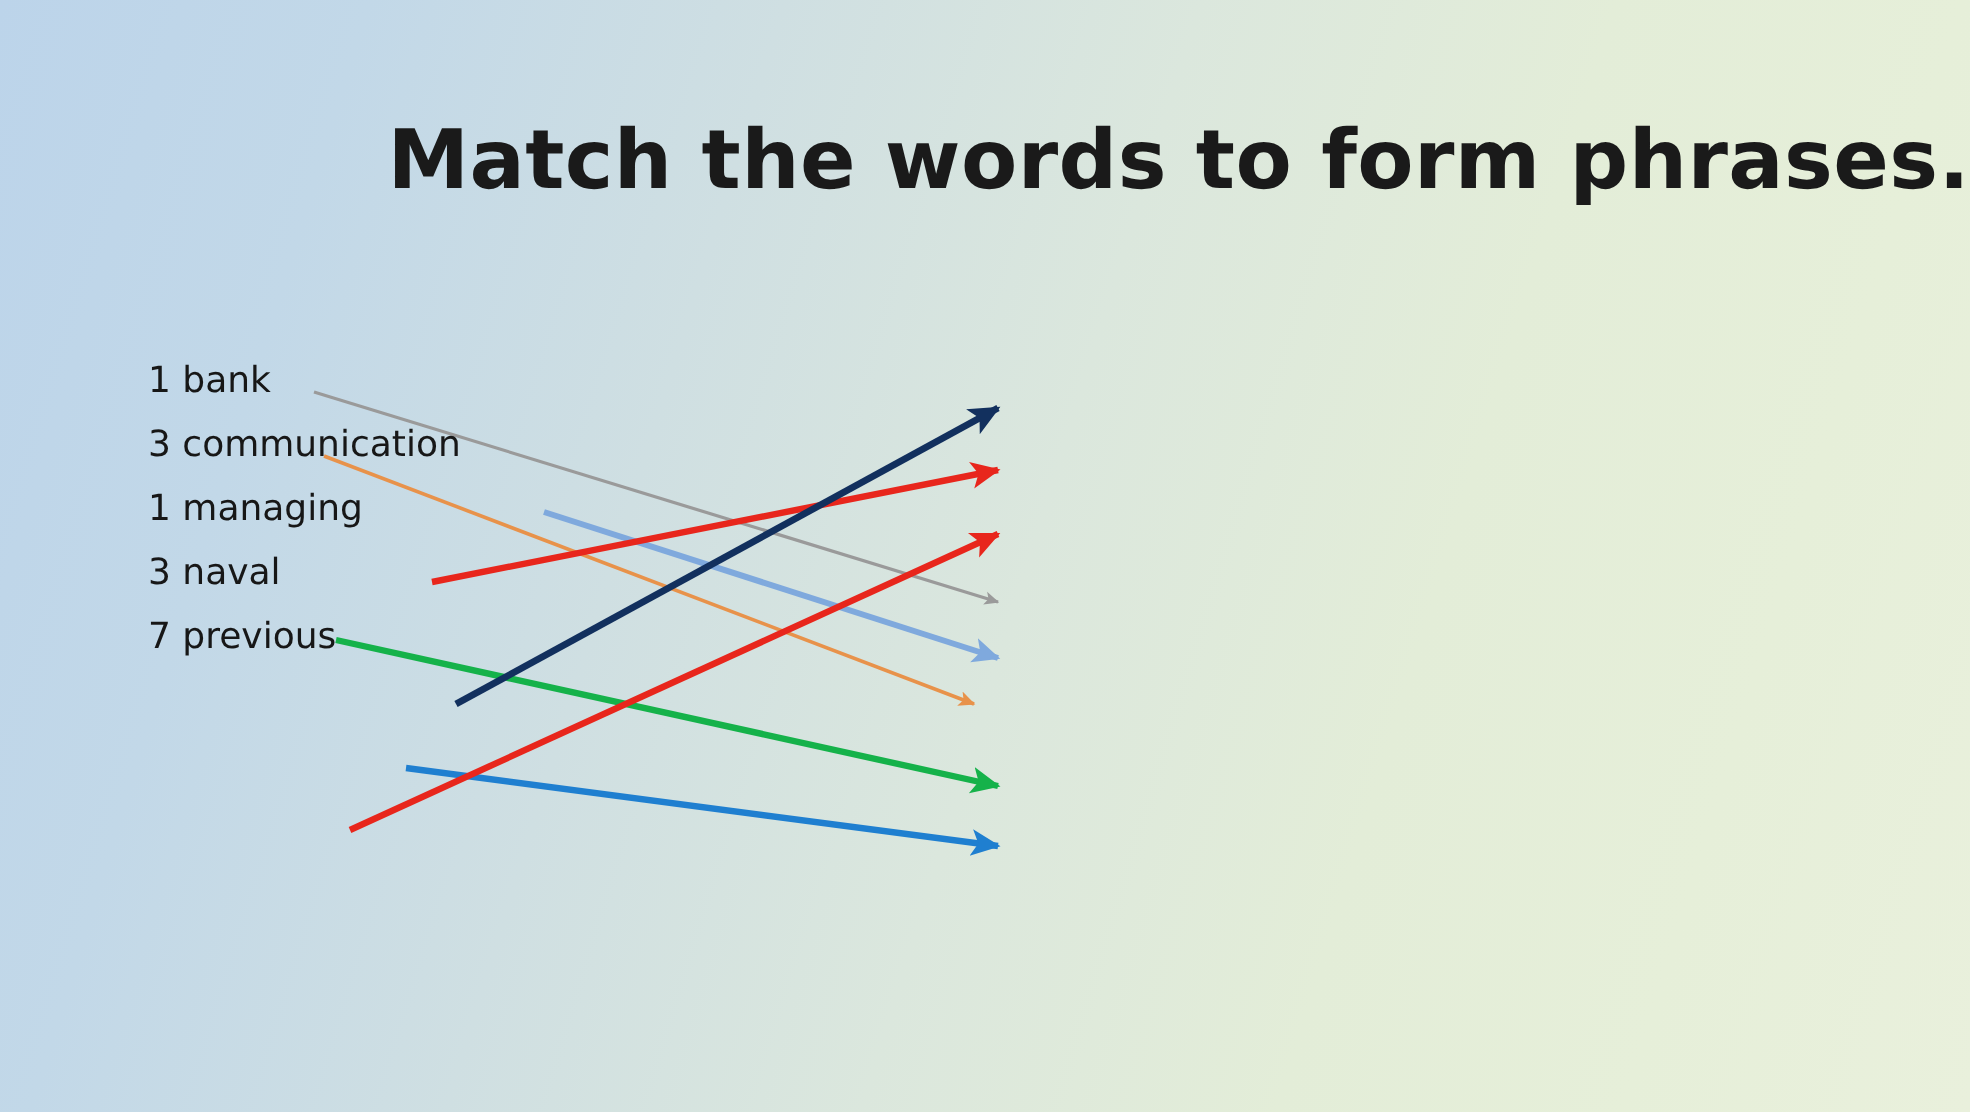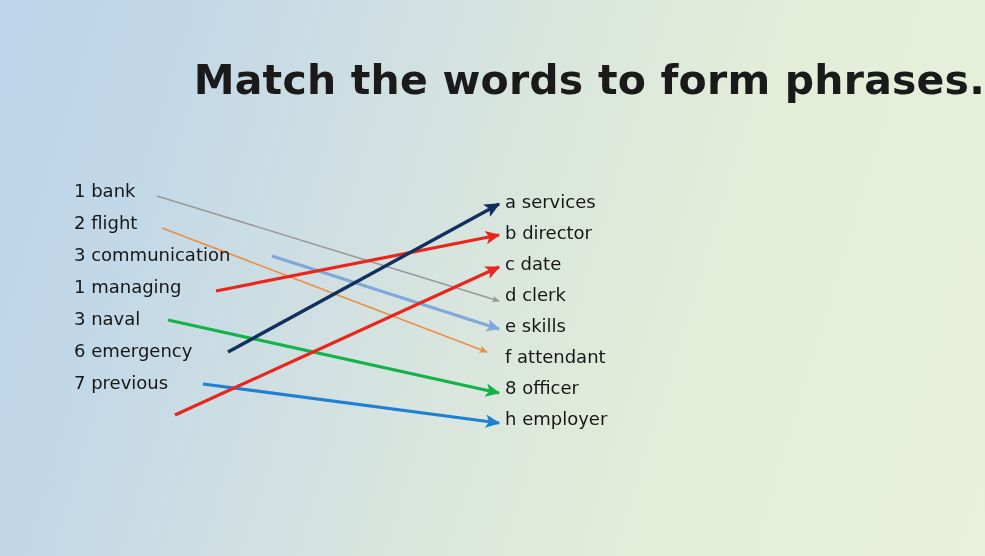--- a/index.html
+++ b/index.html
@@ -99,32 +99,20 @@
       <line x1="272" y1="256" x2="499" y2="329" stroke="#7fa9dd" stroke-width="3" stroke-linecap="butt" marker-end="url(#arrow-2)"></line>
       <line x1="216" y1="291" x2="499" y2="235" stroke="#e8261c" stroke-width="3.2" stroke-linecap="butt" marker-end="url(#arrow-3)"></line>
       <line x1="168" y1="320" x2="499" y2="393" stroke="#15b24a" stroke-width="3.2" stroke-linecap="butt" marker-end="url(#arrow-4)"></line>
       <line x1="228" y1="352" x2="499" y2="204" stroke="#12305e" stroke-width="3.4" stroke-linecap="butt" marker-end="url(#arrow-5)"></line>
       <line x1="203" y1="384" x2="499" y2="423" stroke="#1f7fd0" stroke-width="3.2" stroke-linecap="butt" marker-end="url(#arrow-6)"></line>
       <line x1="175" y1="415" x2="499" y2="267" stroke="#e8261c" stroke-width="3.2" stroke-linecap="butt" marker-end="url(#arrow-7)"></line>
     </svg>
 
   <div id="left-col" class="col">
     <div class="item">1 bank</div>
-    <div class="item">2 flight</div>
     <div class="item">3 communication</div>
     <div class="item">1 managing</div>
     <div class="item">3 naval</div>
-    <div class="item">6 emergency</div>
     <div class="item">7 previous</div>
   </div>
 
-  <div id="right-col" class="col">
-    <div class="item">a services</div>
-    <div class="item">b director</div>
-    <div class="item">c date</div>
-    <div class="item">d clerk</div>
-    <div class="item">e skills</div>
-    <div class="item">f attendant</div>
-    <div class="item">8 officer</div>
-    <div class="item">h employer</div>
-  </div>
 
 </div>
 
 </body></html>

